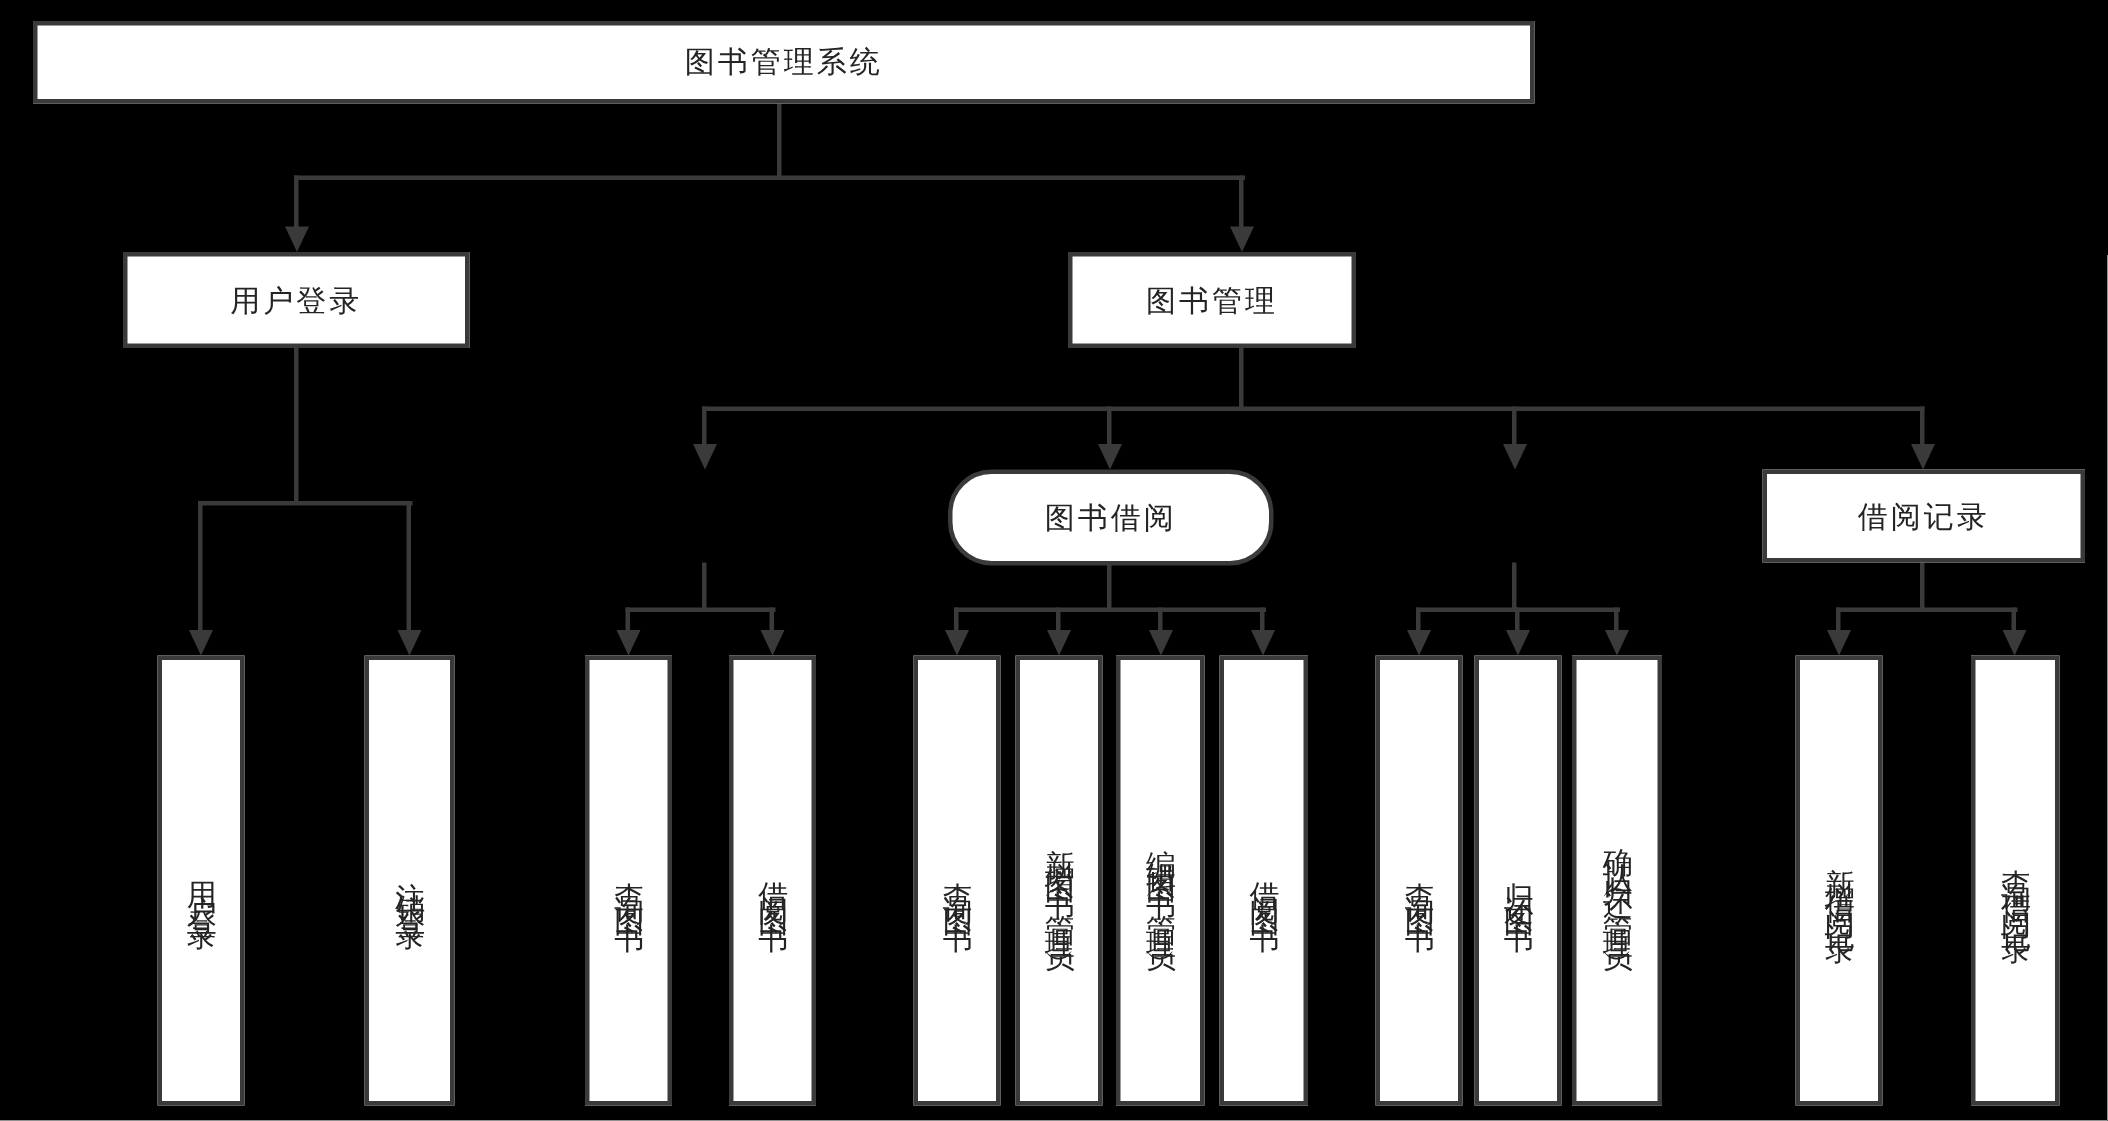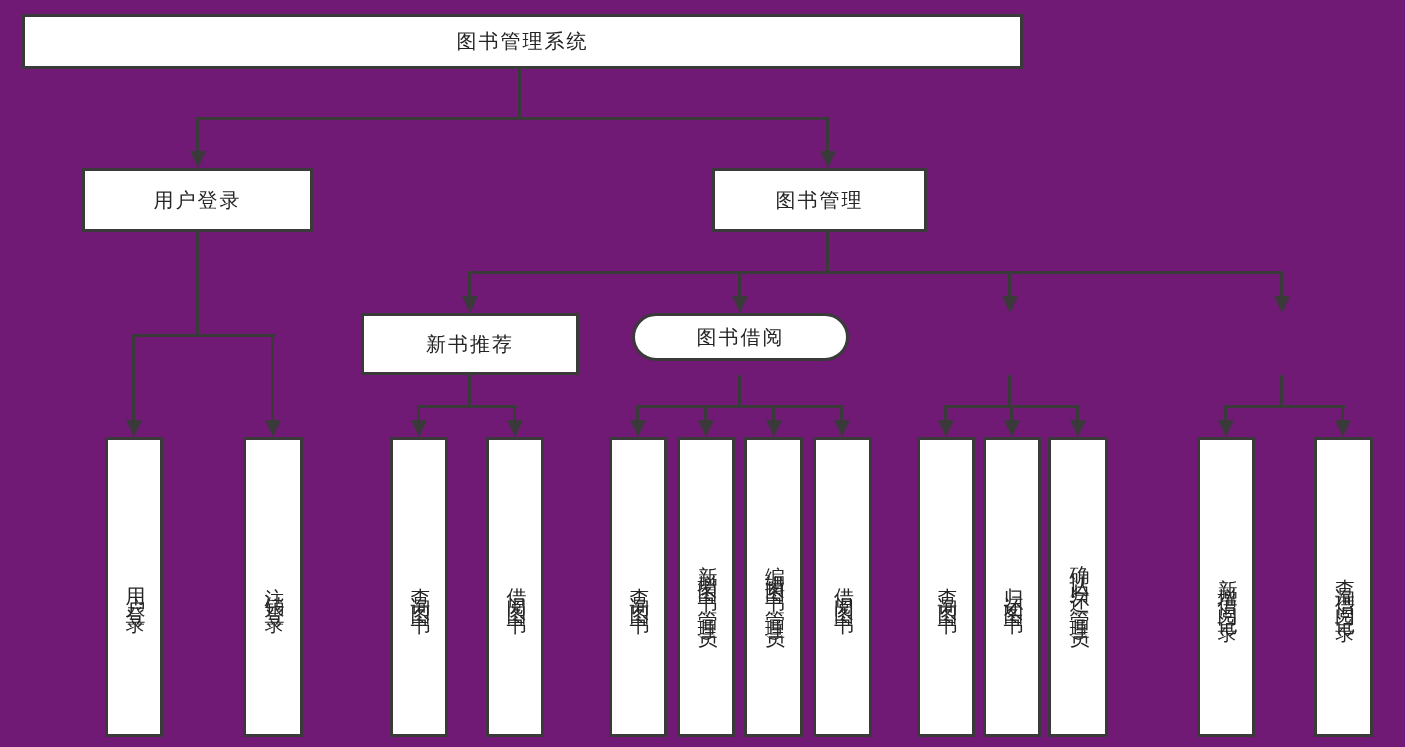--- a/index.html
+++ b/index.html
@@ -1,18 +1,18 @@
 <!DOCTYPE html>
 <html><head>
 <meta charset="utf-8">
 <style>
   html,body{margin:0;padding:0;background:#ffffff;}
   .canvas{
-    position:relative;width:1405px;height:747px;background:#701a75;
-    font-family:Liberation Mono, monospace;overflow:hidden;color:#242424;
+    position:relative;width:1405px;height:747px;background:#000000;
+    font-family:Liberation Sans, sans-serif;overflow:hidden;color:#242424;
   }
   .node{
     position:absolute;box-sizing:border-box;background:#ffffff;
     border:3px solid #3a3a3a;display:flex;align-items:center;justify-content:center;
     font-size:20px;letter-spacing:2px;color:#242424;z-index:2;
   }
   .leaf{
     writing-mode:vertical-rl;text-orientation:mixed;
     font-size:20px;letter-spacing:9px;line-height:1;padding-top:6px;
   }
@@ -35,33 +35,33 @@
 <div class="canvas">
 
   <div class="node" style="left:22px;top:14px;width:1001px;height:55px;">
     <span>图书管理系统</span>
   </div>
 
   <div class="node" style="left:82px;top:168px;width:231px;height:64px;">
     <span>用户登录</span>
   </div>
 
-  <div class="node" style="left:712px;top:168px;width:215px;height:64px;align-items:center;">
+  <div class="node" style="left:712px;top:168px;width:192px;height:64px;align-items:center;">
     <span>图书管理</span>
   </div>
 
-  <div class="node" style="left:361px;top:313px;width:218px;height:62px;">
-    <span>新书推荐</span>
-  </div>
 
-  <div class="node" style="left:632px;top:313px;width:217px;height:48px;border-radius:29px;">
+  <div class="node" style="left:632px;top:313px;width:217px;height:64px;border-radius:29px;">
     <span>图书借阅</span>
   </div>
 
 
+  <div class="node" style="left:1175px;top:313px;width:215px;height:62px;">
+    <span>借阅记录</span>
+  </div>
 
   <div class="node leaf" style="left:105px;top:437px;width:58px;height:300px;">
     <span>用户登录</span>
   </div>
 
   <div class="node leaf" style="left:243px;top:437px;width:60px;height:300px;">
     <span>注销登录</span>
   </div>
 
   <div class="node leaf" style="left:390px;top:437px;width:58px;height:300px;">

